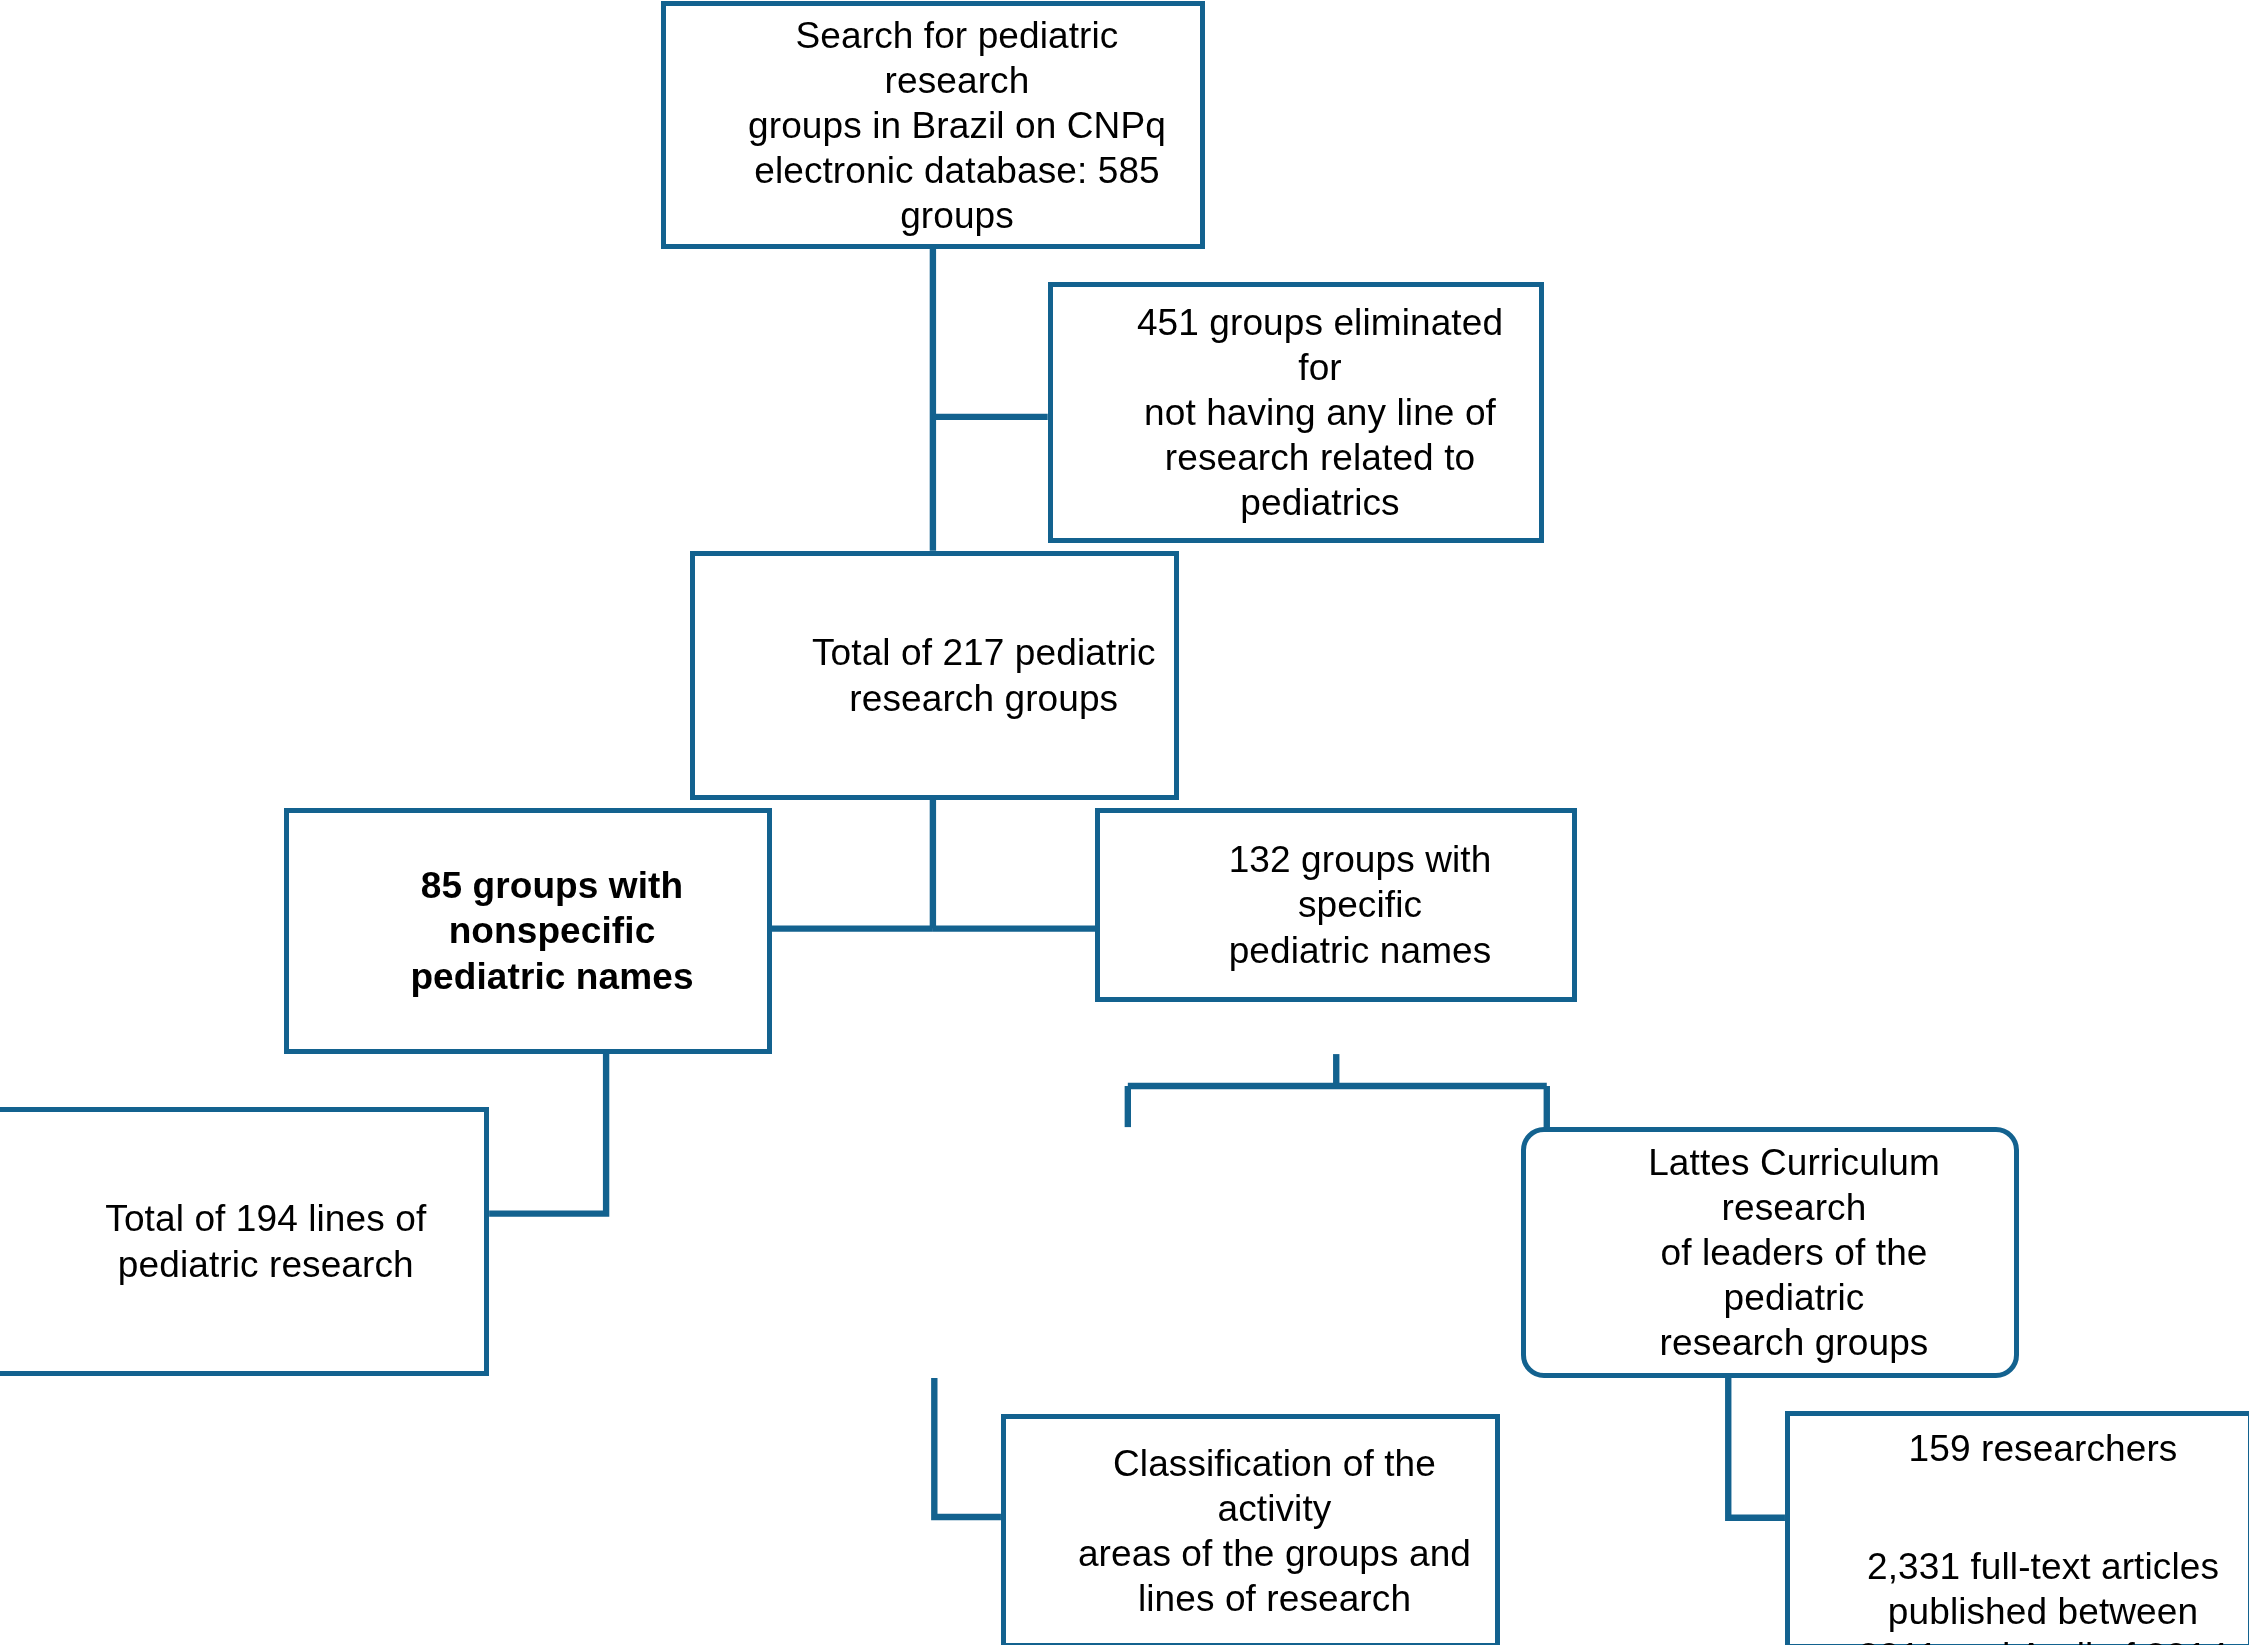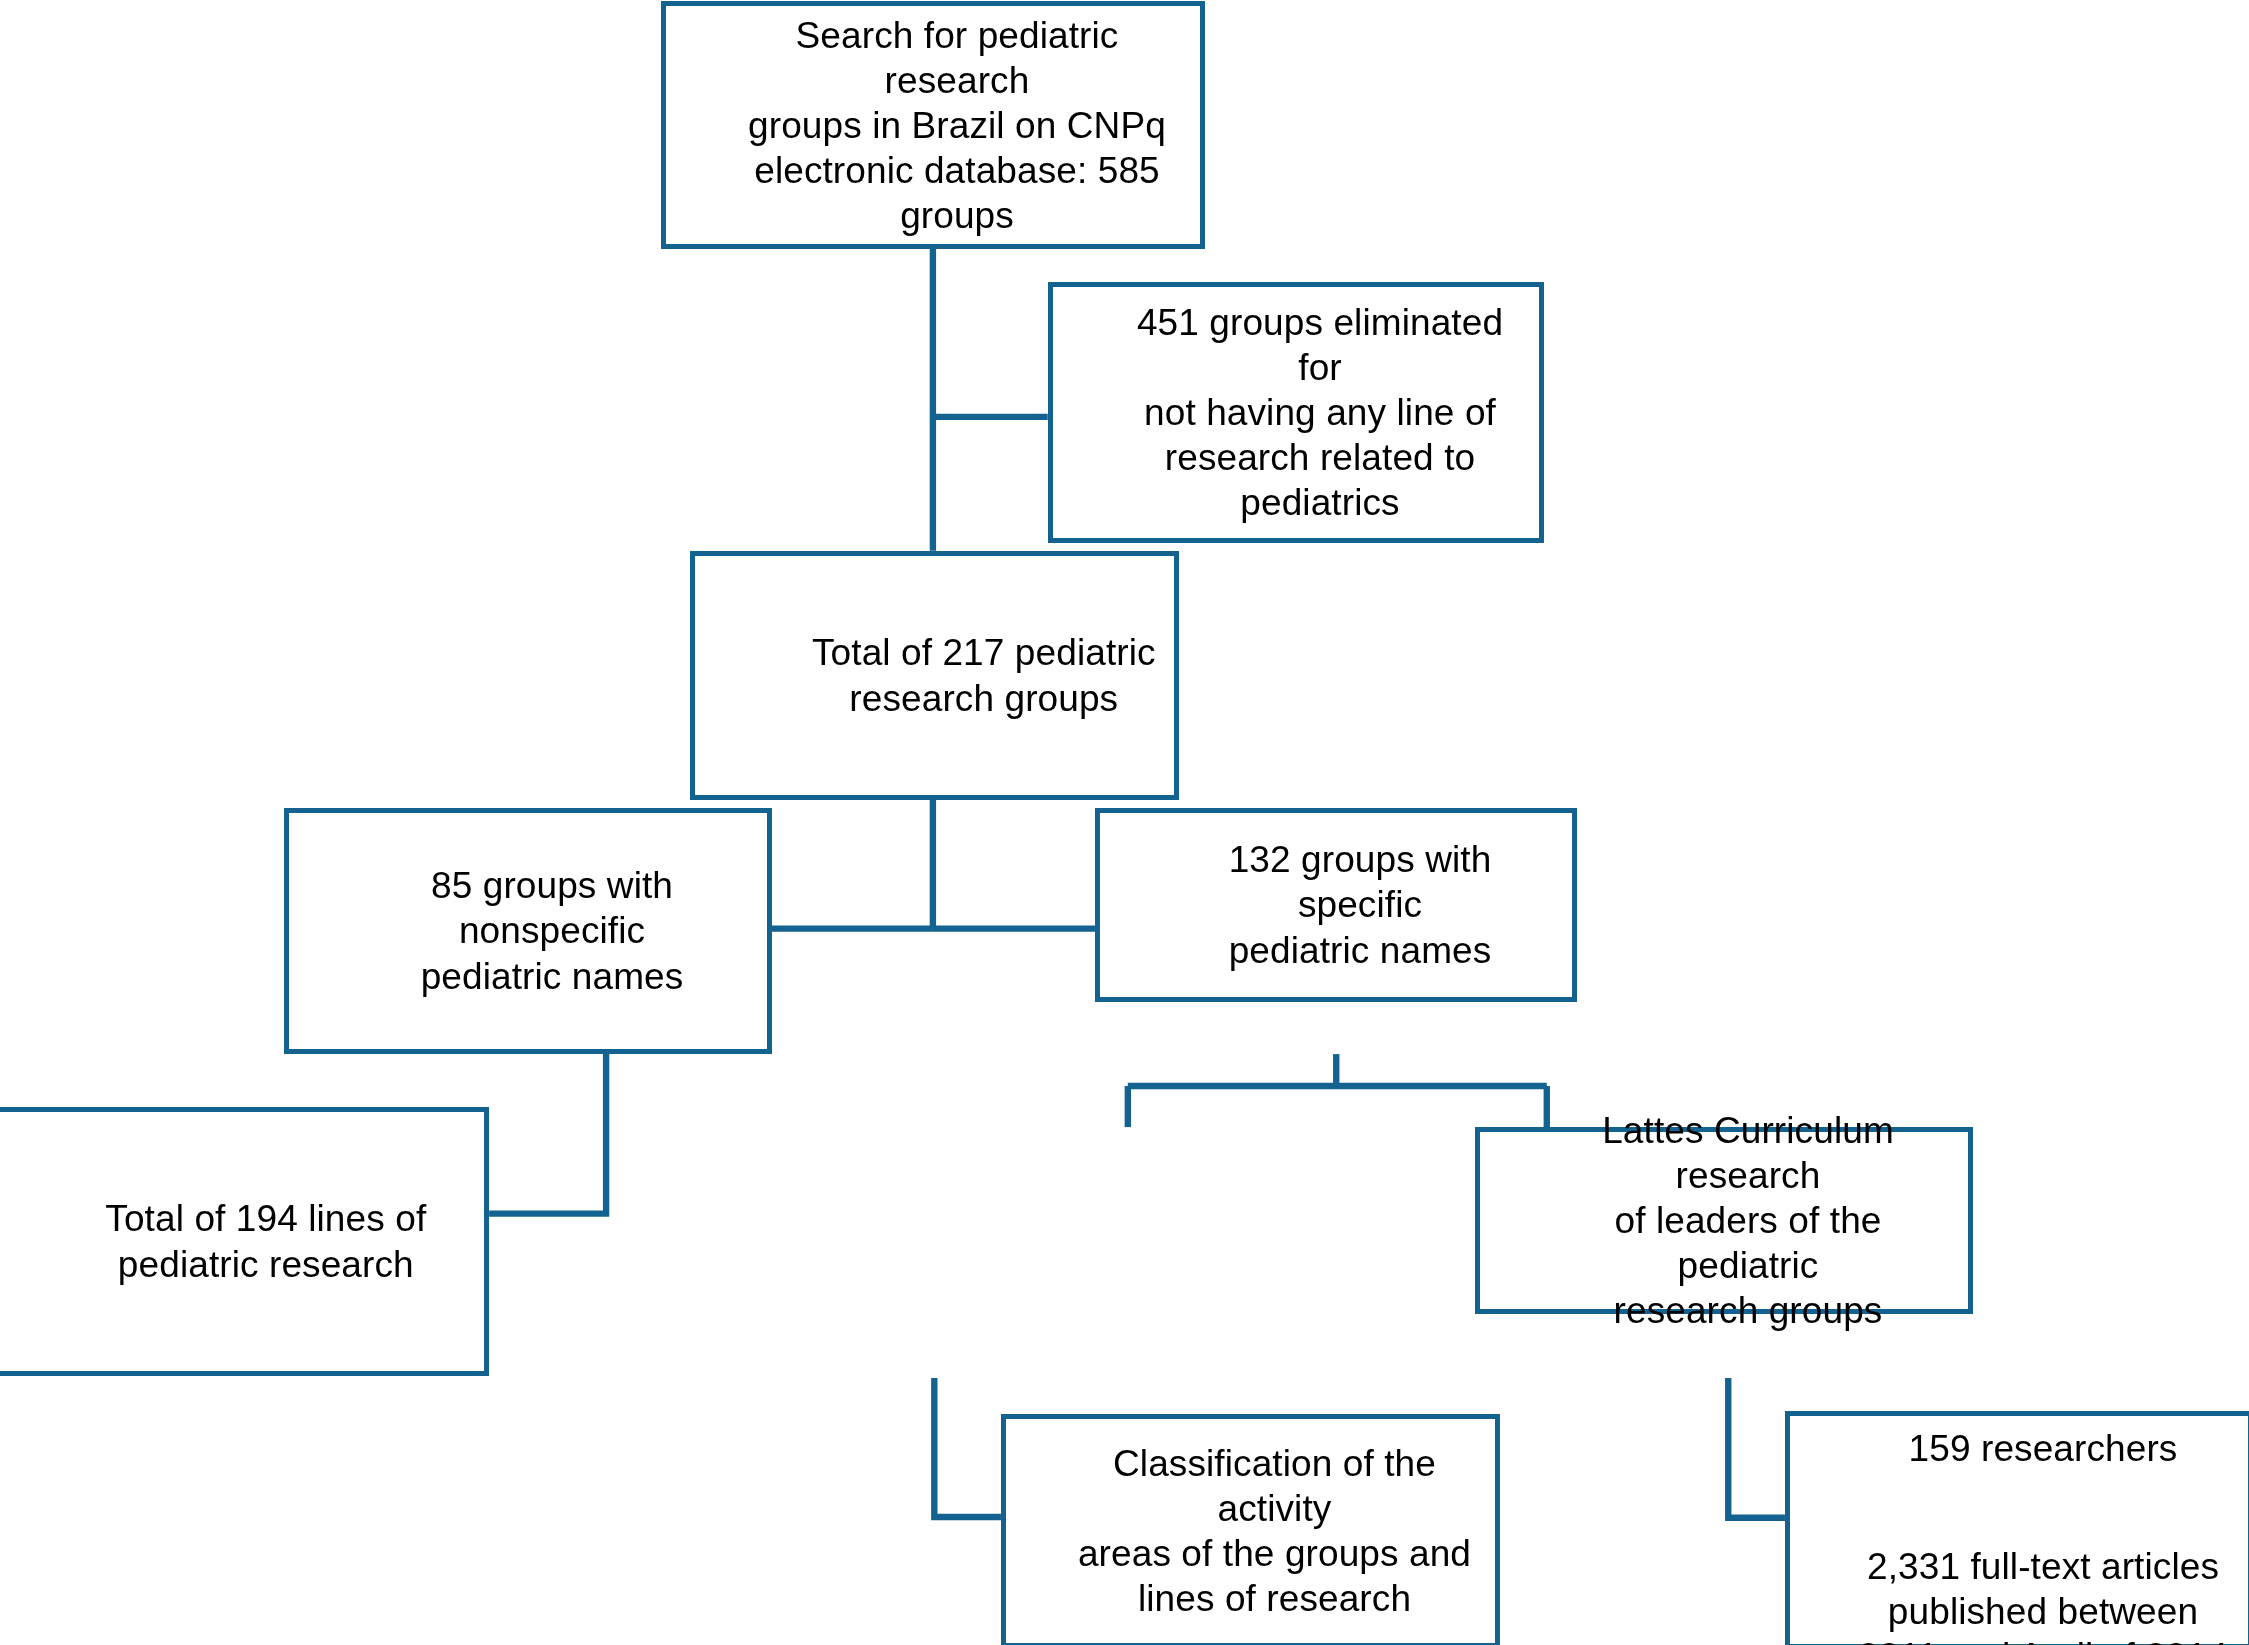--- a/index.html
+++ b/index.html
@@ -80,37 +80,37 @@
     <div class="txt">451 groups eliminated for
 not having any line of
 research related to pediatrics</div>
   </div>
 
   <div class="node" style="left:690px; top:551px; width:489px; height:249px;justify-content:flex-end;">
     <div class="txt">Total of 217 pediatric
 research groups</div>
   </div>
 
-  <div class="node" style="left:284px; top:808px; width:488px; height:246px;">
+  <div class="node" style="left:284px; top:808px; width:488px; height:246px;font-weight:bold;">
     <div class="txt">85 groups with nonspecific
 pediatric names</div>
   </div>
 
   <div class="node" style="left:1095px; top:808px; width:482px; height:194px;">
     <div class="txt">132 groups with specific
 pediatric names</div>
   </div>
 
   <div class="node" style="left:-5.7px; top:1107px; width:495px; height:269px;">
     <div class="txt">Total of 194 lines of
 pediatric research</div>
   </div>
 
 
-  <div class="node" style="left:1475px; top:1127px; width:498px; height:187px;">
+  <div class="node" style="left:1521px; top:1127px; width:498px; height:251px;border-radius:23px;">
     <div class="txt">Lattes Curriculum research
 of leaders of the pediatric
 research groups</div>
   </div>
 
   <div class="node" style="left:1001px; top:1414px; width:499px; height:234px;">
     <div class="txt">Classification of the activity
 areas of the groups and
 lines of research</div>
   </div>

